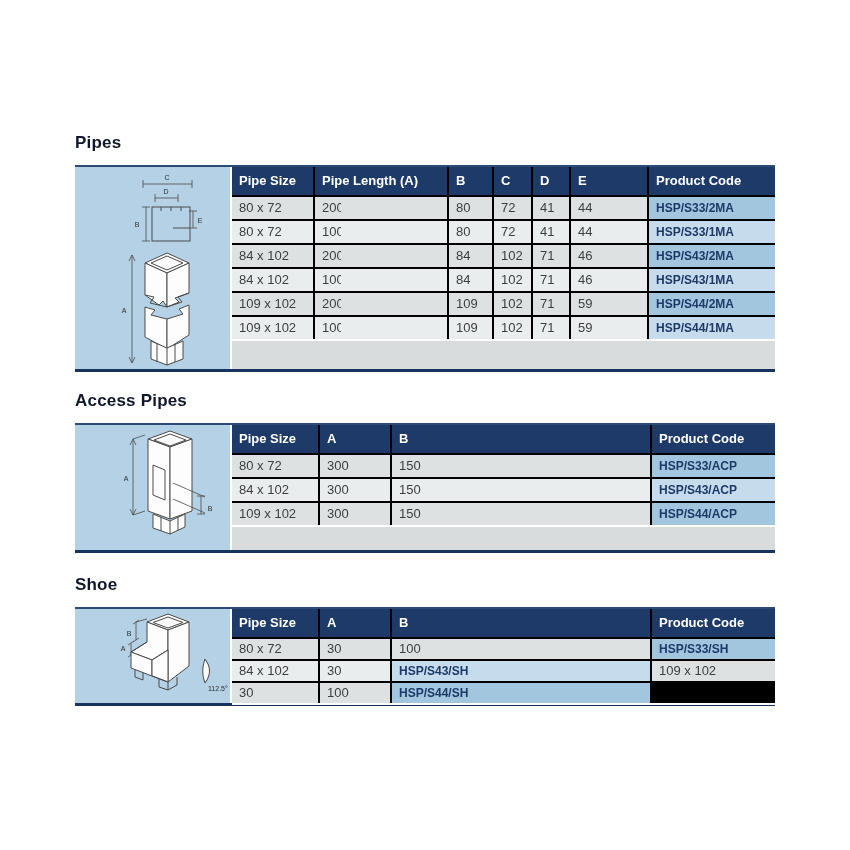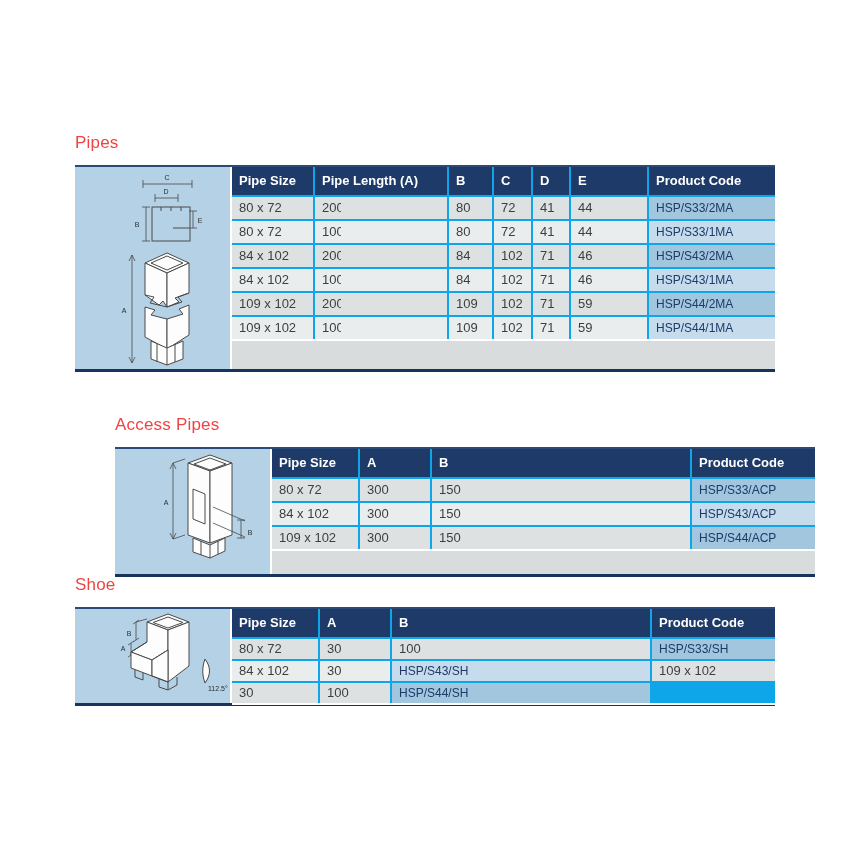--- a/index.html
+++ b/index.html
@@ -3,59 +3,59 @@
 <meta charset="utf-8">
 <style>
   html,body{margin:0;padding:0;}
   body{
     width:850px;height:850px;background:#ffffff;
     font-family:"Liberation Sans","DejaVu Sans",sans-serif;
     position:relative;overflow:hidden;
   }
   .section{position:absolute;left:75px;width:700px;}
   .section-pipes{top:134px;}
-  .section-access{top:416px;margin-left:40px;}
+  .section-access{top:392px;}
   .section-shoe{top:576px;}
   .heading{
-    font-size:17px;font-weight:normal;color:#ef4444;
+    font-size:17px;font-weight:bold;color:#0f172a;
     height:18px;line-height:18px;margin-bottom:13px;letter-spacing:.2px;
   }
   .panel{
     display:flex;flex-direction:row;width:700px;box-sizing:border-box;
     border-top:2px solid #2a4a78;border-bottom:3px solid #16345e;
     background:#d8dcdd;
   }
   .section-pipes  .panel{height:207px;}
   .section-access .panel{height:130px;}
   .section-shoe   .panel{height:99px;}
   .diagram{
     width:155px;flex:0 0 155px;background:#b4d1e5;position:relative;
   }
   .diagram svg{position:absolute;top:0;left:0;width:100%;height:100%;}
   .tablewrap{
     flex:1;display:flex;flex-direction:column;background:#d8dcdd;
     border-left:2px solid #ffffff;min-width:0;
   }
   .tbl{
-    display:grid;background:#0ea5e9;column-gap:2px;row-gap:2px;
+    display:grid;background:#000000;column-gap:2px;row-gap:2px;
   }
   .section-pipes  .tbl{grid-template-columns:81px 132px 43px 37px 36px 76px 126px;}
   .section-access .tbl,
   .section-shoe   .tbl{grid-template-columns:86px 70px 258px 123px;}
   .th{
     background:#1d3a68;color:#ffffff;font-size:13px;font-weight:bold;
     height:28px;line-height:28px;padding-left:7px;overflow:hidden;white-space:nowrap;
   }
   .td{
     background:#dde1e2;color:#3e3e3e;font-size:13px;
     height:22px;line-height:22px;padding-left:7px;overflow:hidden;white-space:nowrap;
   }
   .section-shoe .td{height:20px;line-height:20px;}
   .td.alt{background:#eaeded;}
-  .td.code{background:#a2c6de;color:#1d3a68;font-weight:normal;font-size:12px;}
+  .td.code{background:#a2c6de;color:#1d3a68;font-weight:bold;font-size:12px;}
   .td.code.alt{background:#c6dcec;}
   .section-pipes .td.colB span{display:inline-block;max-width:19px;overflow:hidden;
     white-space:nowrap;vertical-align:bottom;}
   .filler{flex:1;background:#d8dcdd;border-top:2px solid #ffffff;}
   
   .ln{stroke:#4a4a4a;stroke-width:1;fill:none;}
   .face{stroke:#4a4a4a;stroke-width:1;fill:#fdfdfd;}
   .dim{stroke:#4a4a4a;stroke-width:0.8;fill:none;}
   .lbl-sm{font-family:"Liberation Sans",sans-serif;font-size:7px;fill:#2c2c2c;}
 </style>

